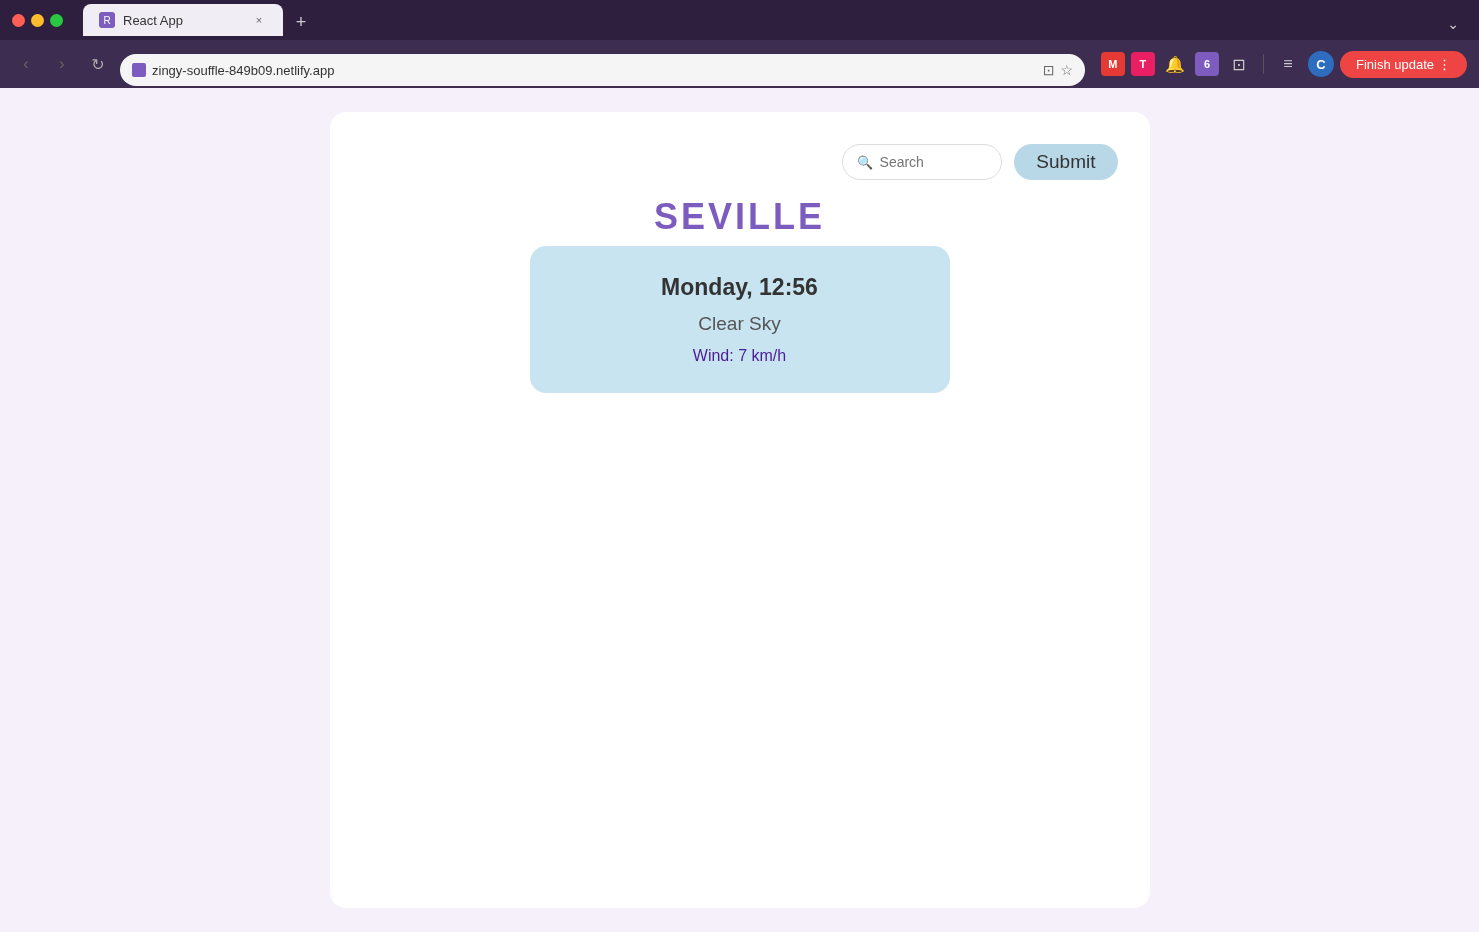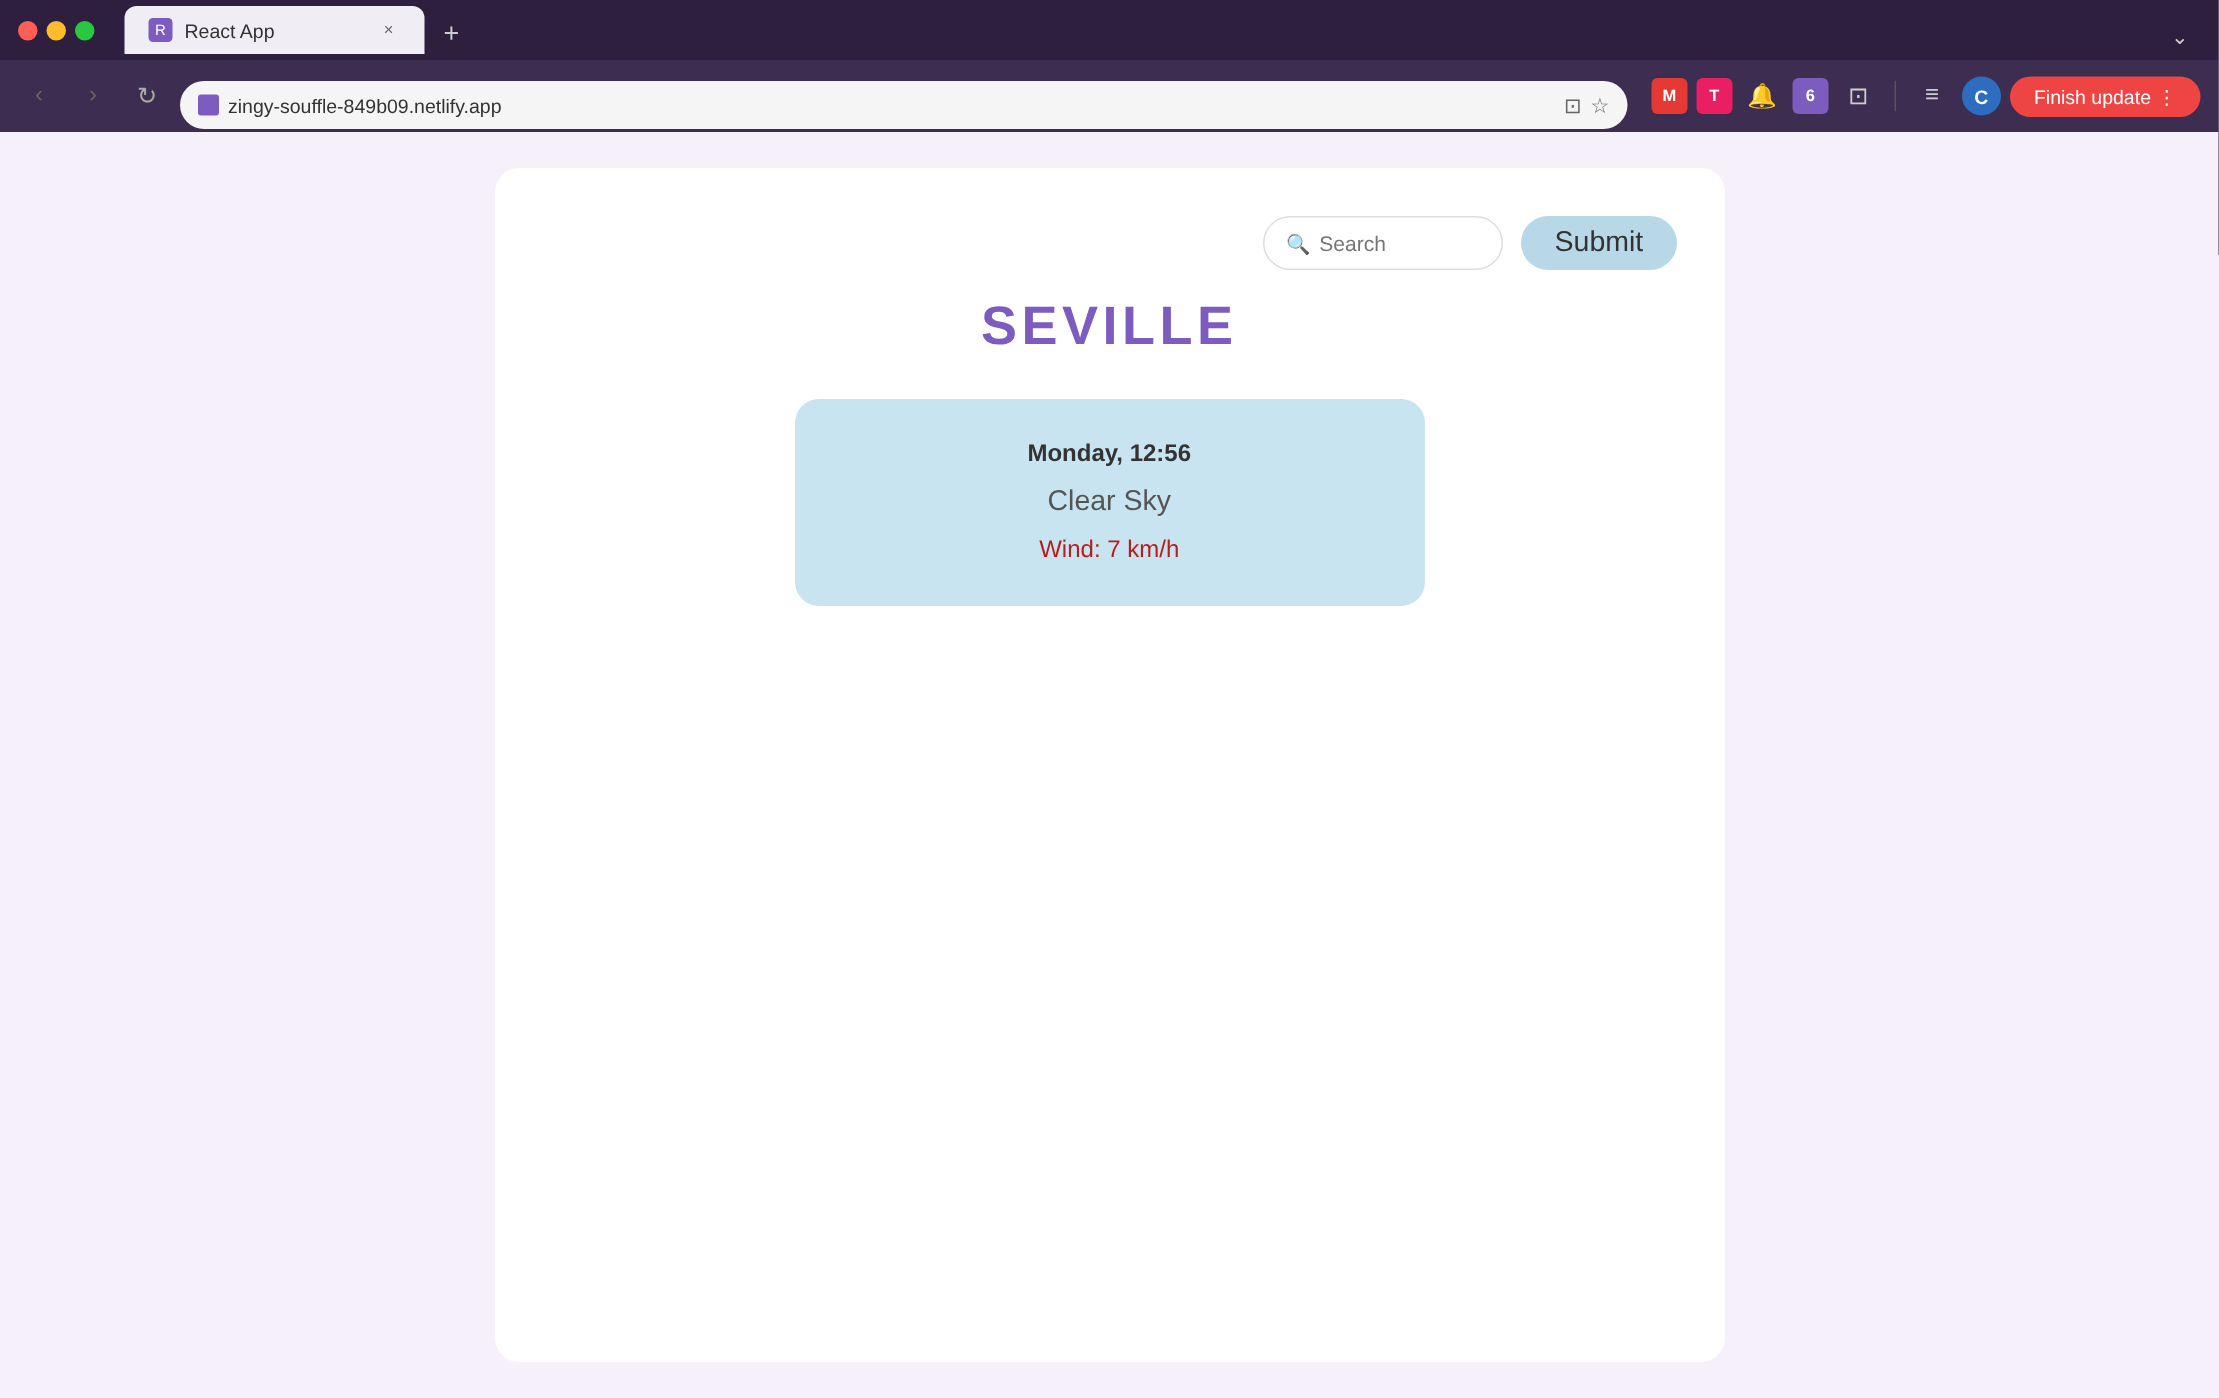--- a/index.html
+++ b/index.html
@@ -182,21 +182,21 @@
       font-size: 19px;
       cursor: pointer;
     }
 
     
     .city-name {
       font-size: 36px;
       font-weight: 700;
       color: #7c5cbf;
       letter-spacing: 3px;
-      margin-bottom: 28px;
+      margin-bottom: 8px;
       text-align: left;
     }
 
     
     .weather-circle {
       width: 210px;
       height: 210px;
       background: #a8b8e8;
       border-radius: 50%;
       display: flex;
@@ -224,31 +224,31 @@
       background: #c8e4f0;
       border-radius: 16px;
       padding: 28px 48px;
       width: 420px;
       display: flex;
       flex-direction: column;
       align-items: center;
       gap: 12px;
     }
     .datetime {
-      font-size: 16px;
+      font-size: 23px;
       font-weight: 700;
       color: #333;
     }
     .condition {
       font-size: 19px;
       color: #555;
     }
     .wind {
       font-size: 16px;
-      color: #b91c1c;
+      color: #4c1d95;
     }
   </style>
 </head>
 <body>
 
 <div class="browser-window">
 
   <div class="title-bar">
     <div class="traffic-lights">
       <div class="traffic-light red"></div>

